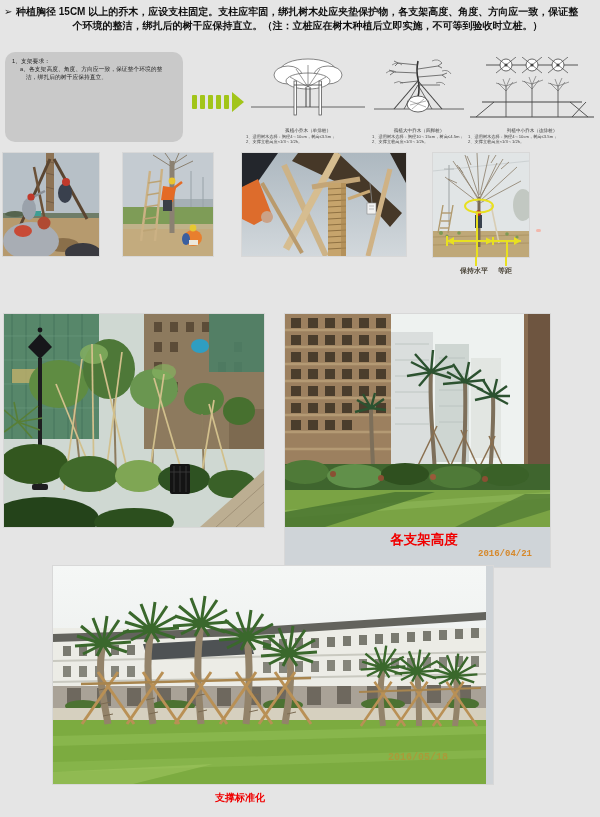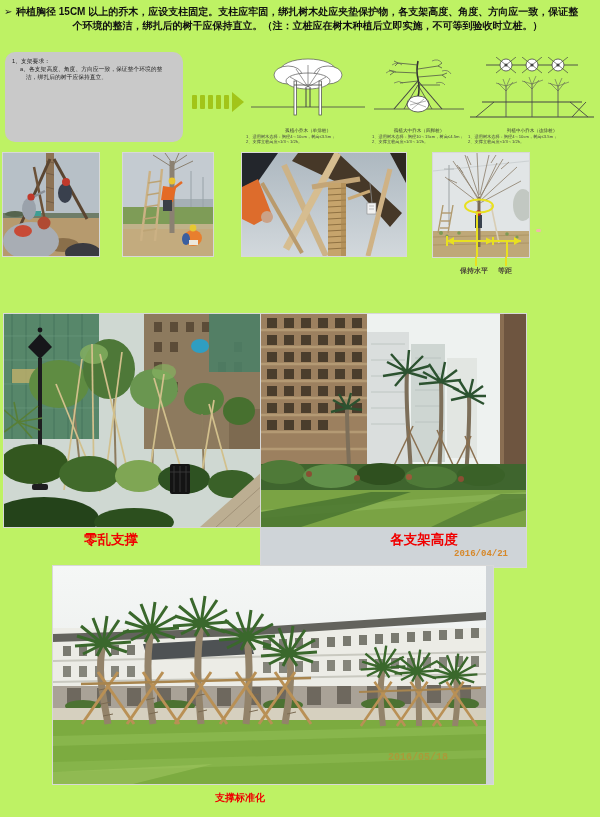--- a/index.html
+++ b/index.html
@@ -1,16 +1,16 @@
 <!DOCTYPE html>
 <html><head>
 <meta charset="utf-8">
 <style>
   html,body{margin:0;padding:0;background:#ffffff;}
-  .page{position:relative;width:600px;height:817px;background:#bef264;overflow:hidden;
+  .page{position:relative;width:600px;height:817px;background:#e5e5e5;overflow:hidden;
         font-family:"Liberation Sans","DejaVu Sans",sans-serif;}
   .abs{position:absolute;}
   
   .intro{left:4px;top:5px;width:594px;font-size:10px;font-weight:bold;color:#111;
          line-height:14px;white-space:nowrap;}
   .intro .l2{padding-left:13px;text-align:center;}
   .bullet{display:inline-block;width:12px;color:#222;}
   
   .note-box{left:5px;top:52px;width:164px;height:80px;background:#c9c9c9;border-radius:10px;
             padding:5px 7px;font-size:5.8px;line-height:8px;color:#222;}
@@ -405,21 +405,21 @@
       <polygon points="196,213 260,156 260,213" fill="#bcae92"></polygon>
       <g stroke="#9a8c72" stroke-width="0.8">
           <line x1="212" y1="213" x2="260" y2="170"></line>
           <line x1="232" y1="213" x2="260" y2="188"></line>
         </g>
       <ellipse cx="40" cy="205" rx="55" ry="22" fill="#24431a"></ellipse>
       <ellipse cx="130" cy="208" rx="40" ry="14" fill="#2c4f1e"></ellipse>
     </svg>
   </div>
 
-  <div class="abs photo" style="left:260px;top:313px;width:267px;height:255px;">
+  <div class="abs photo" style="left:284px;top:313px;width:267px;height:255px;">
     <svg width="265" height="213" viewBox="0 0 265 213">
       <rect width="265" height="213" fill="#eef2f0"></rect>
       <rect x="106" y="18" width="42" height="132" fill="#dadedd"></rect>
       <rect x="150" y="30" width="34" height="118" fill="#ced6d2"></rect>
       <rect x="186" y="44" width="30" height="100" fill="#e2e6e2"></rect>
       <g stroke="#b8c0bd" stroke-width="0.8">
         <line x1="110" y1="30" x2="144" y2="30"></line>
           <line x1="110" y1="46" x2="144" y2="46"></line>
           <line x1="110" y1="62" x2="144" y2="62"></line>
           <line x1="110" y1="78" x2="144" y2="78"></line>
@@ -519,21 +519,20 @@
           <circle cx="200" cy="165" r="3" fill="#8a4f33"></circle>
       </g>
       <rect y="176" width="265" height="37" fill="#7aa344"></rect>
       <polygon points="0,196 265,178 265,184 0,204" fill="#8fb95a" opacity="0.6"></polygon>
       <polygon points="0,213 0,198 110,178 150,178 40,213" fill="#4a7530" opacity="0.85"></polygon>
       <polygon points="170,213 240,180 265,180 265,196 210,213" fill="#557e36" opacity="0.8"></polygon>
     </svg>
     <div class="ts" style="right:18px;bottom:8px;font-size:9px;">2016/04/21</div>
   </div>
 
-  <div class="abs redcap" style="left:51px;top:531px;width:120px;font-size:13.5px;">零乱支撑</div>
   <div class="abs redcap" style="left:364px;top:531px;width:120px;font-size:13.5px;">各支架高度</div>
 
   <div class="abs photo" style="left:52px;top:565px;width:442px;height:220px;">
     <svg width="433" height="218" viewBox="0 0 433 218">
       <defs>
         <linearGradient id="sky7" x1="0" y1="0" x2="0" y2="1">
           <stop offset="0" stop-color="#f5f7f6"></stop>
             <stop offset="1" stop-color="#e4e8e6"></stop>
         </linearGradient>
         <g id="crown" stroke="#3a682c" stroke-width="3" fill="none">

